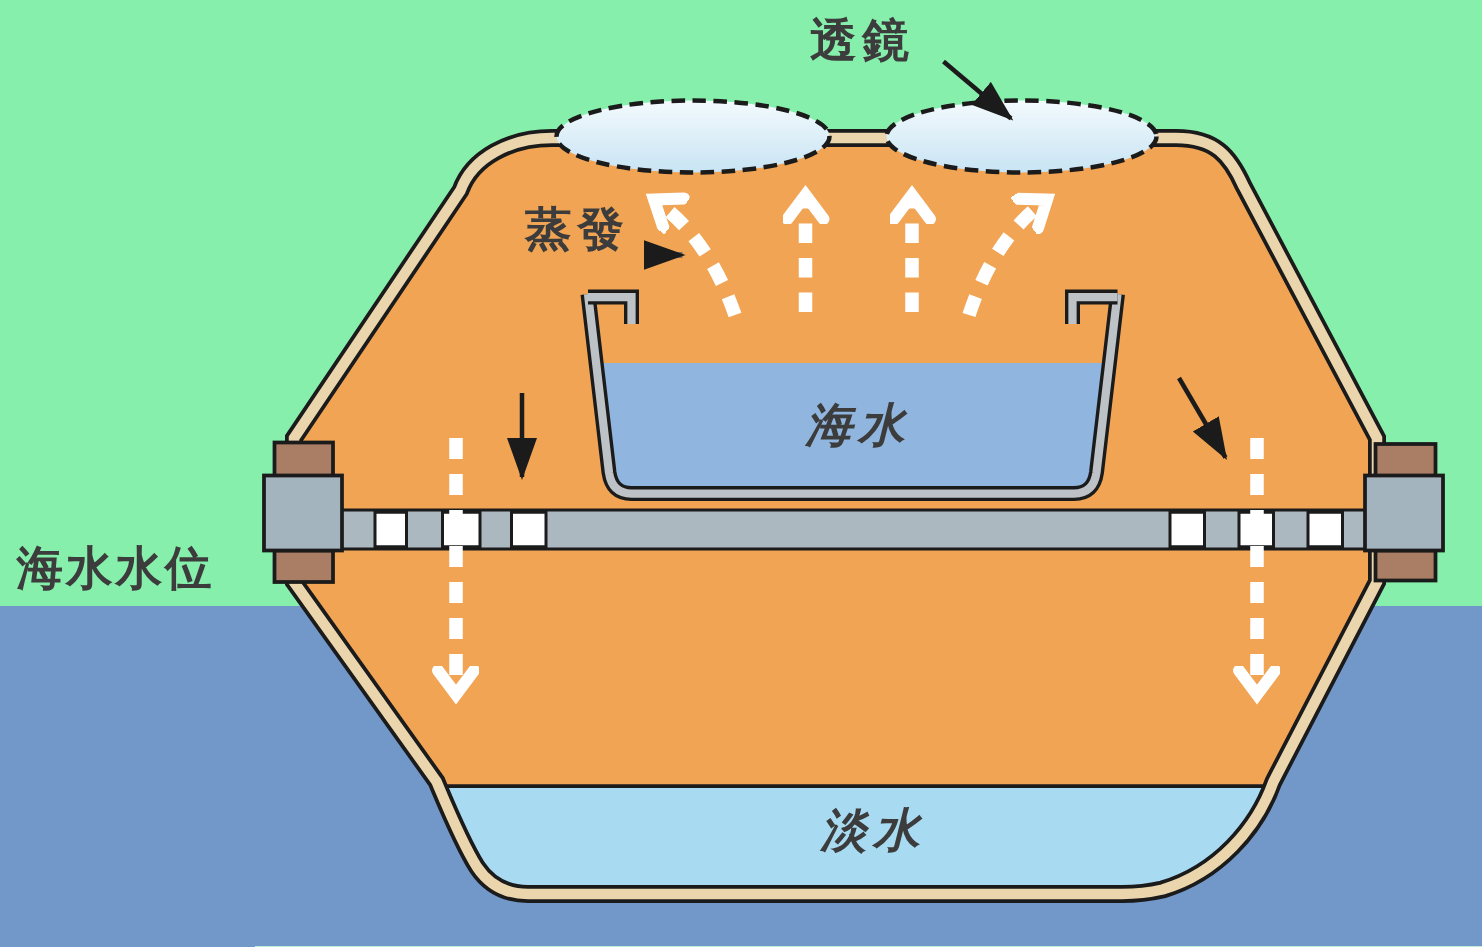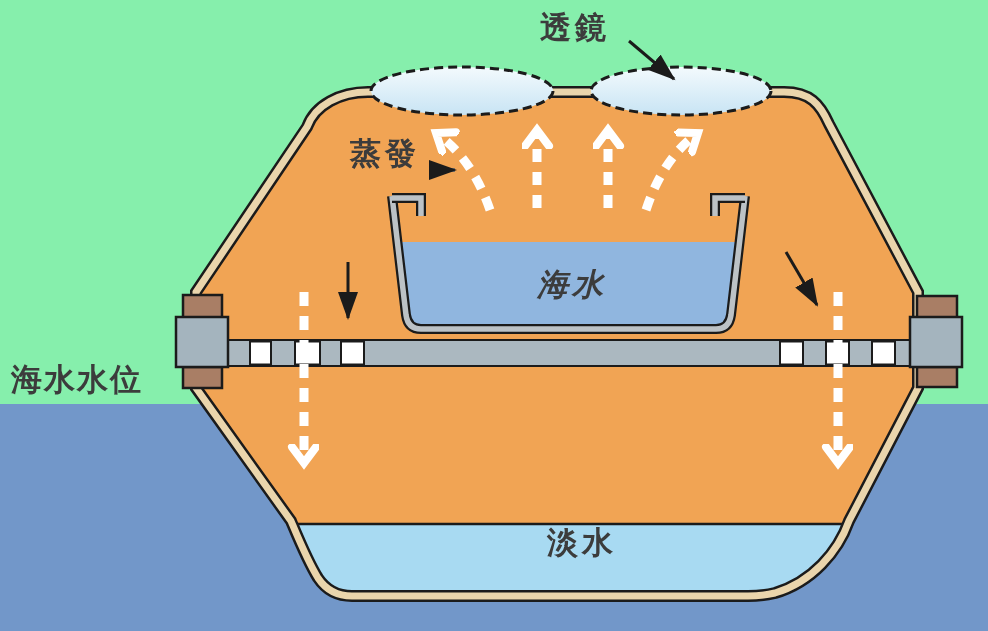--- a/index.html
+++ b/index.html
@@ -20,21 +20,21 @@
     line-height:1;
     white-space:nowrap;
     user-select:none;
   }
   .lbl-lens      {left:540px; top:12px;}
   .lbl-evap      {left:350px; top:138px;}
   .lbl-hole      {left:266px; top:221px;}
   .lbl-drop      {left:748px; top:211px; letter-spacing:2px;}
   .lbl-seawater  {left:537px; top:269px;font-style:italic;}
   .lbl-sealevel  {left:11px;   top:364px; letter-spacing:2px;}
-  .lbl-fresh     {left:547px; top:527px;}
+  .lbl-fresh     {left:547px; top:539px;font-style:italic;}
 </style>
 </head>
 <body>
 
 <div id="canvas">
 
   <svg id="diagram-svg" width="988" height="631" viewBox="0 0 988 631">
 
     <defs>
       <linearGradient id="lensGrad" x1="0" y1="0" x2="0" y2="1">

